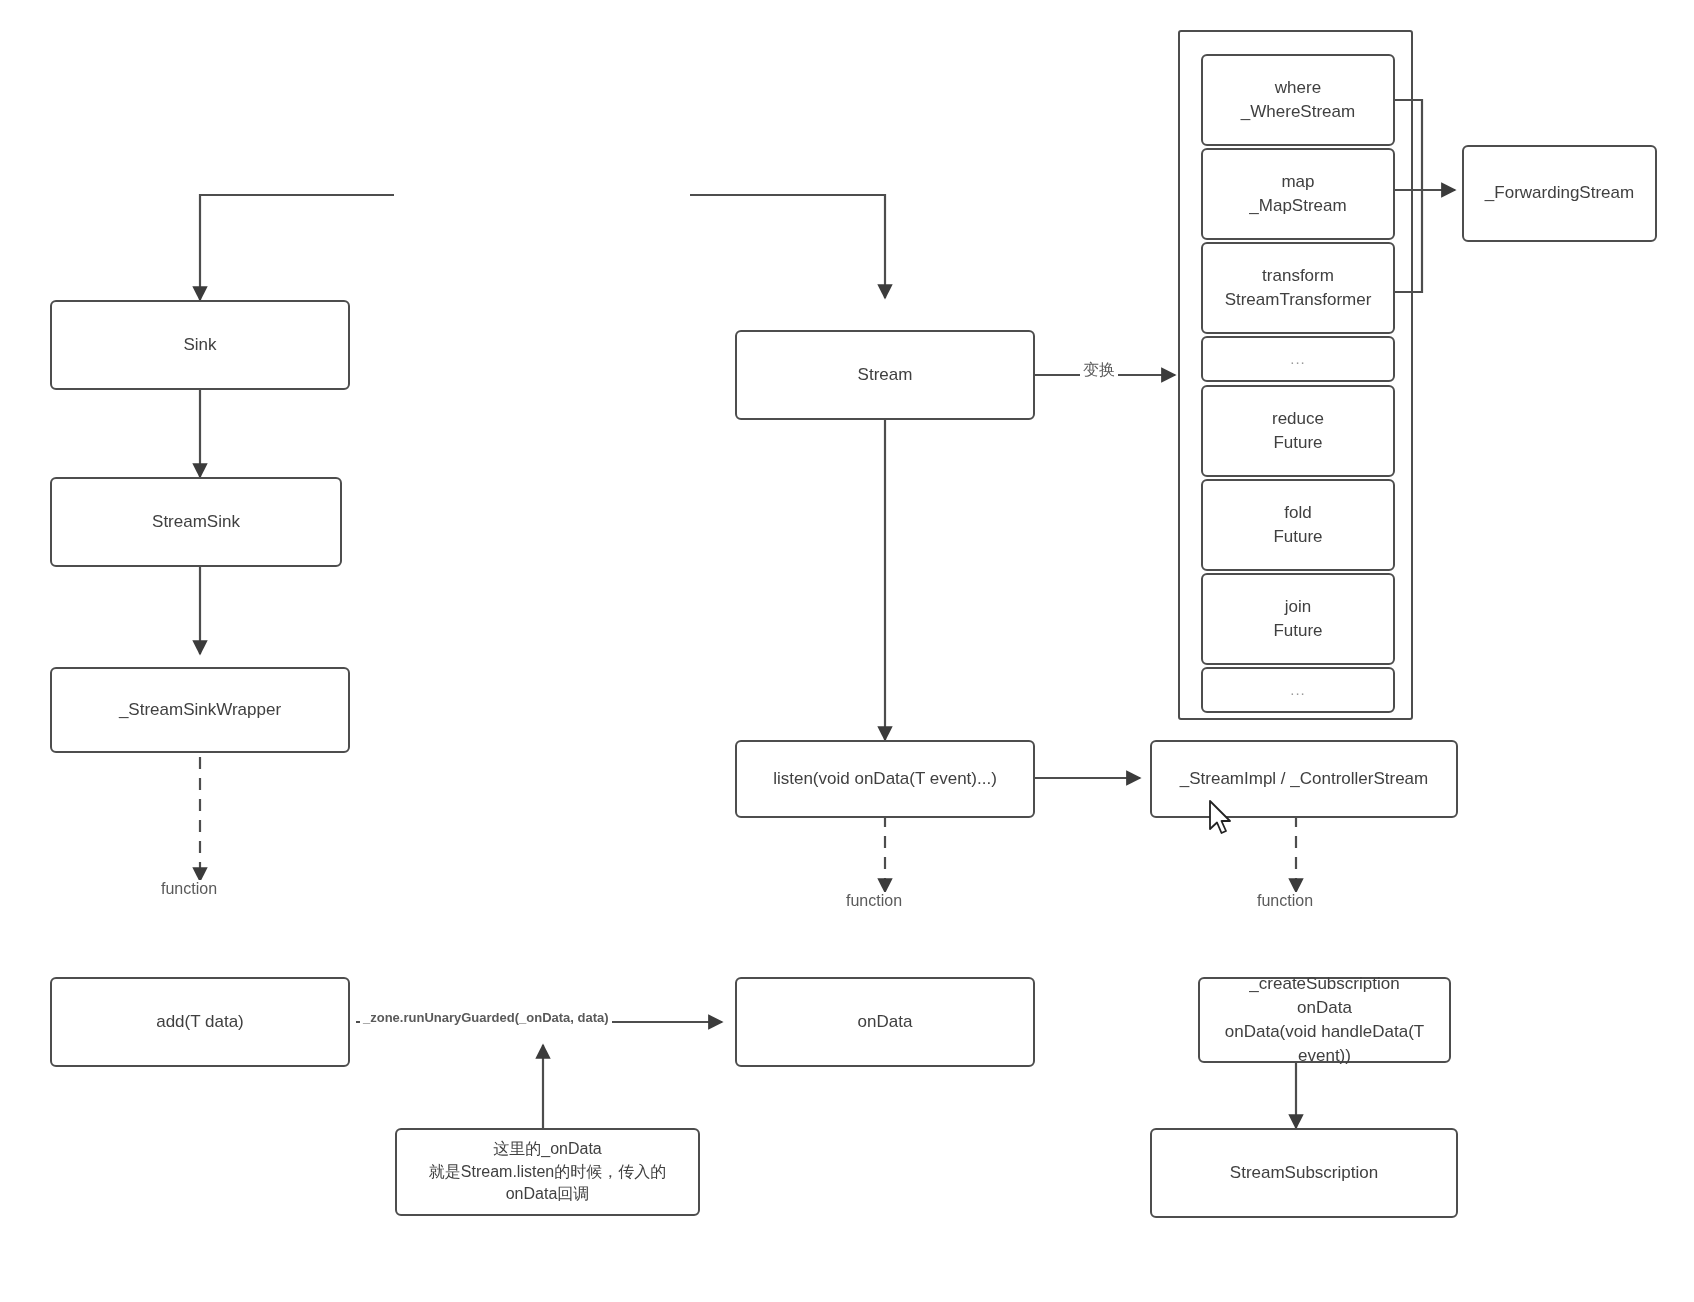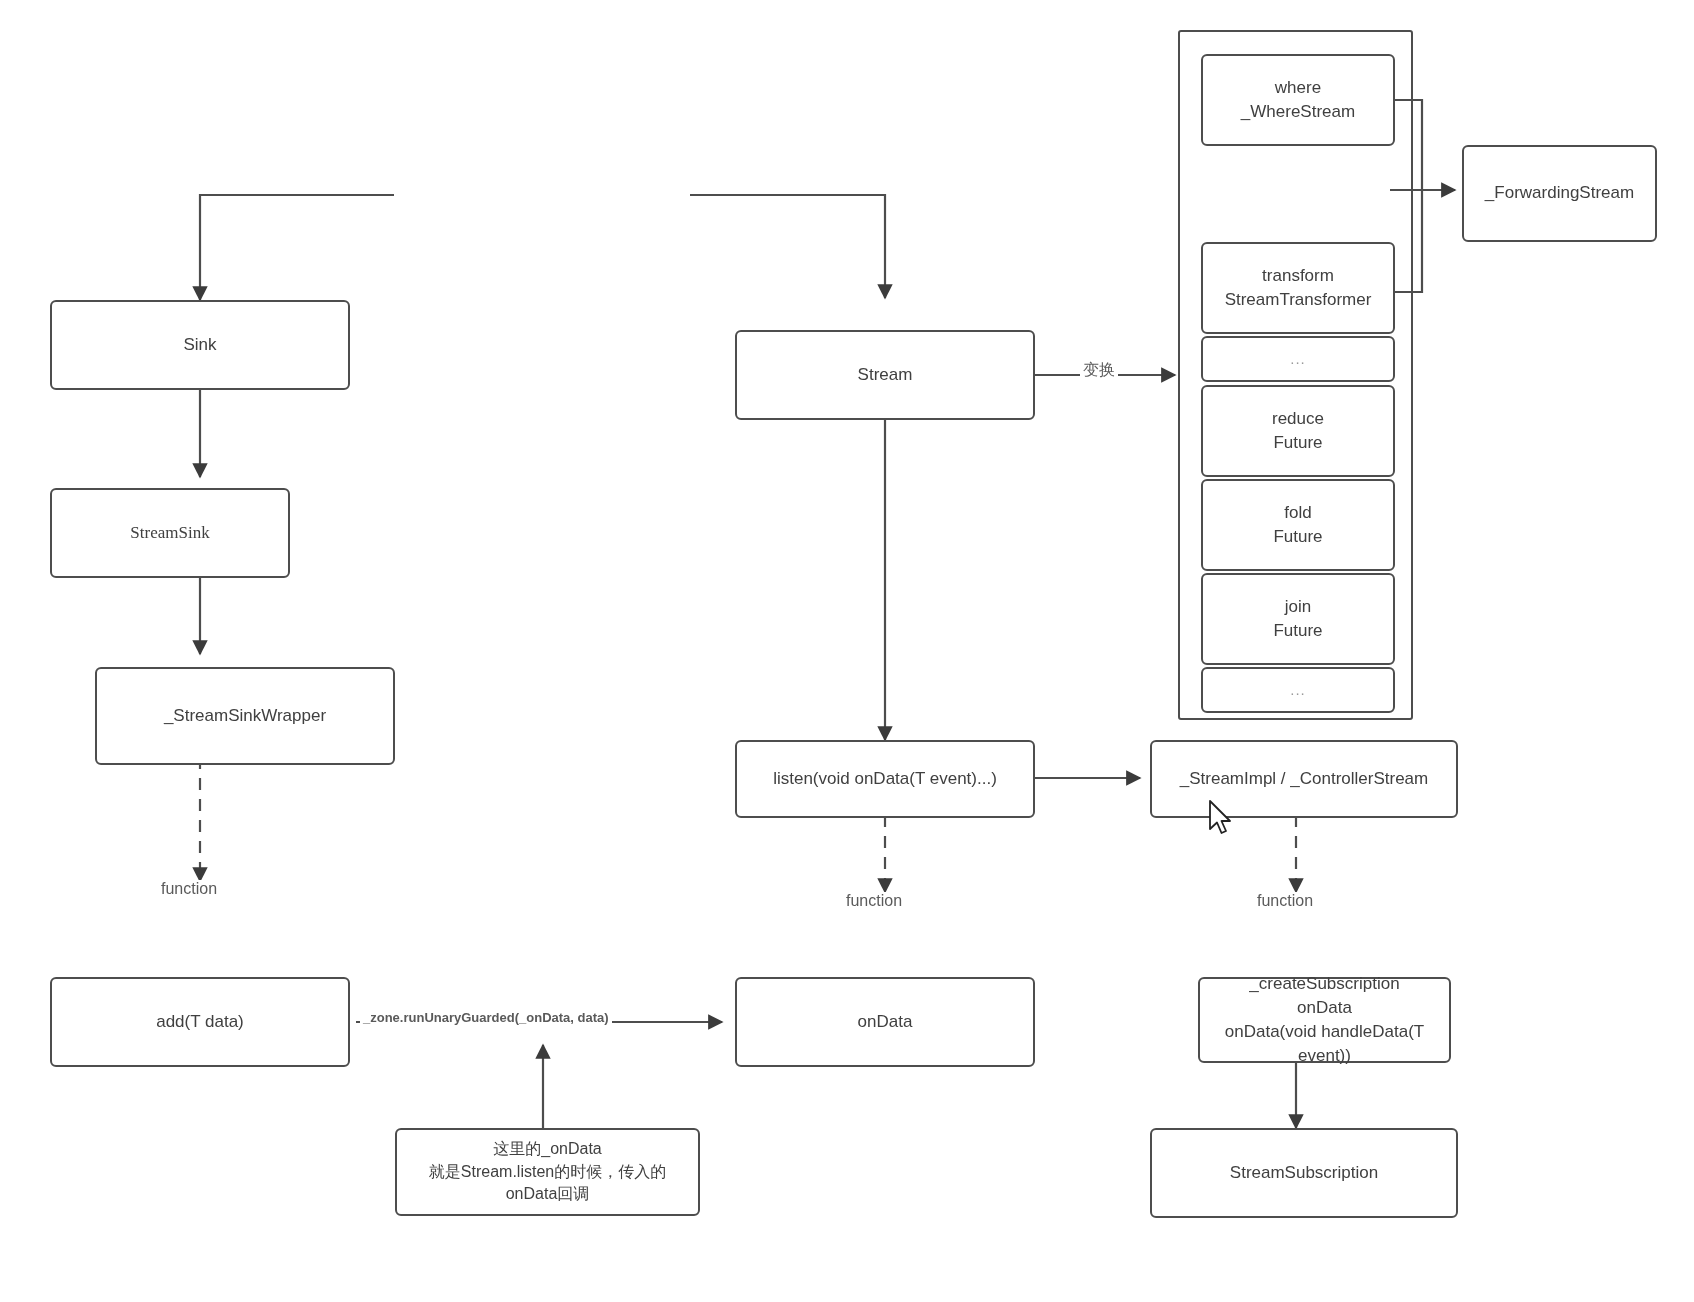--- a/index.html
+++ b/index.html
@@ -117,23 +117,23 @@
 
       <path d="M 1390 100 L 1422 100 L 1422 190"></path>
       <path d="M 1390 292 L 1422 292 L 1422 190"></path>
       <path d="M 1390 190 L 1455 190" marker-end="url(#arrow)"></path>
     </g>
   </svg>
 
 
   <div class="node" style="left:50px; top:300px; width:300px; height:90px;">Sink</div>
 
-  <div class="node" style="left:50px; top:488px; width:240px; height:90px;font-family:Liberation Serif, serif;">StreamSink</div>
+  <div class="node" style="left:50px; top:477px; width:292px; height:90px;">StreamSink</div>
 
-  <div class="node" style="left:50px; top:667px; width:300px; height:98px;margin-left:45px;">_StreamSinkWrapper</div>
+  <div class="node" style="left:50px; top:667px; width:300px; height:86px;">_StreamSinkWrapper</div>
 
   <div class="node" style="left:50px; top:977px; width:300px; height:90px;">add(T data)</div>
 
   <div class="node" style="left:735px; top:330px; width:300px; height:90px;">Stream</div>
 
   <div class="node" style="left:735px; top:740px; width:300px; height:78px;">listen(void onData(T event)...)</div>
 
   <div class="node" style="left:735px; top:977px; width:300px; height:90px;">onData</div>
 
   <div class="node" style="left:1150px; top:740px; width:308px; height:78px;">_StreamImpl / _ControllerStream</div>
@@ -148,20 +148,22 @@
 
   <div class="node" style="left:395px; top:1128px; width:305px; height:88px; font-size:16px;">这里的_onData
 就是Stream.listen的时候，传入的
 onData回调</div>
 
   <div class="group-box" style="left:1178px; top:30px; width:235px; height:690px;"></div>
 
   <div class="node" style="left:1201px; top:54px; width:194px; height:92px;">where
 _WhereStream</div>
 
+  <div class="node" style="left:1201px; top:148px; width:194px; height:92px;">map
+_MapStream</div>
 
   <div class="node" style="left:1201px; top:242px; width:194px; height:92px;">transform
 StreamTransformer</div>
 
   <div class="node ellipsis" style="left:1201px; top:336px; width:194px; height:46px;">...</div>
 
   <div class="node" style="left:1201px; top:385px; width:194px; height:92px;">reduce
 Future</div>
 
   <div class="node" style="left:1201px; top:479px; width:194px; height:92px;">fold

